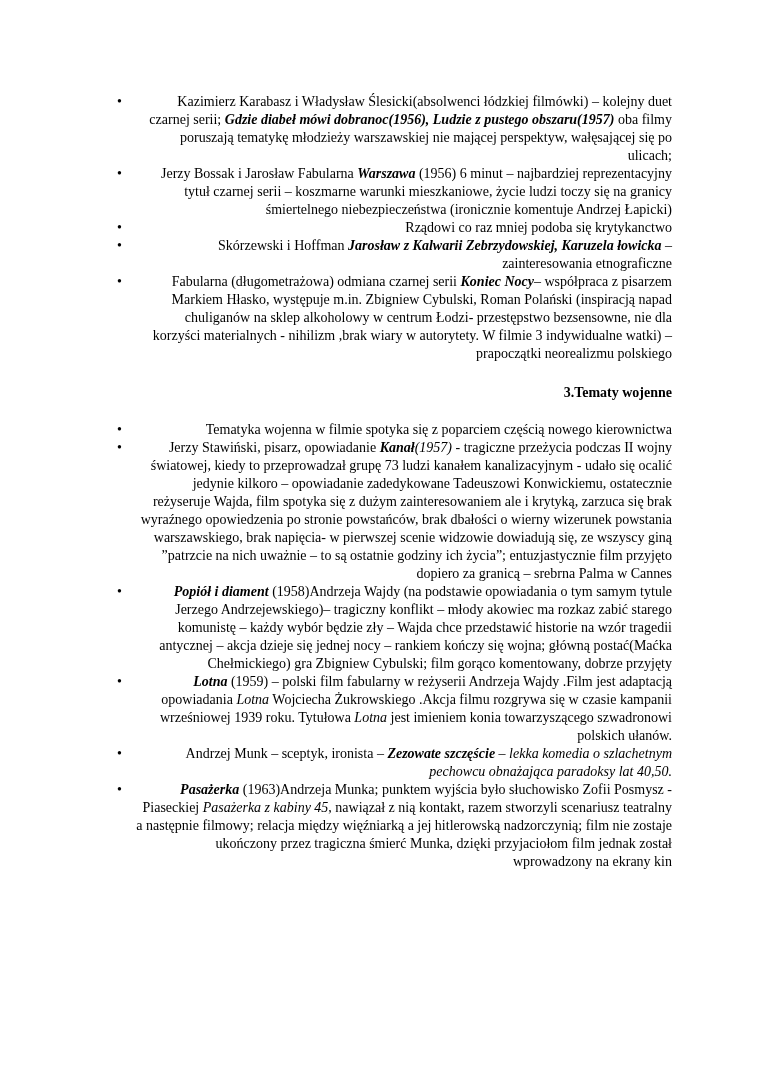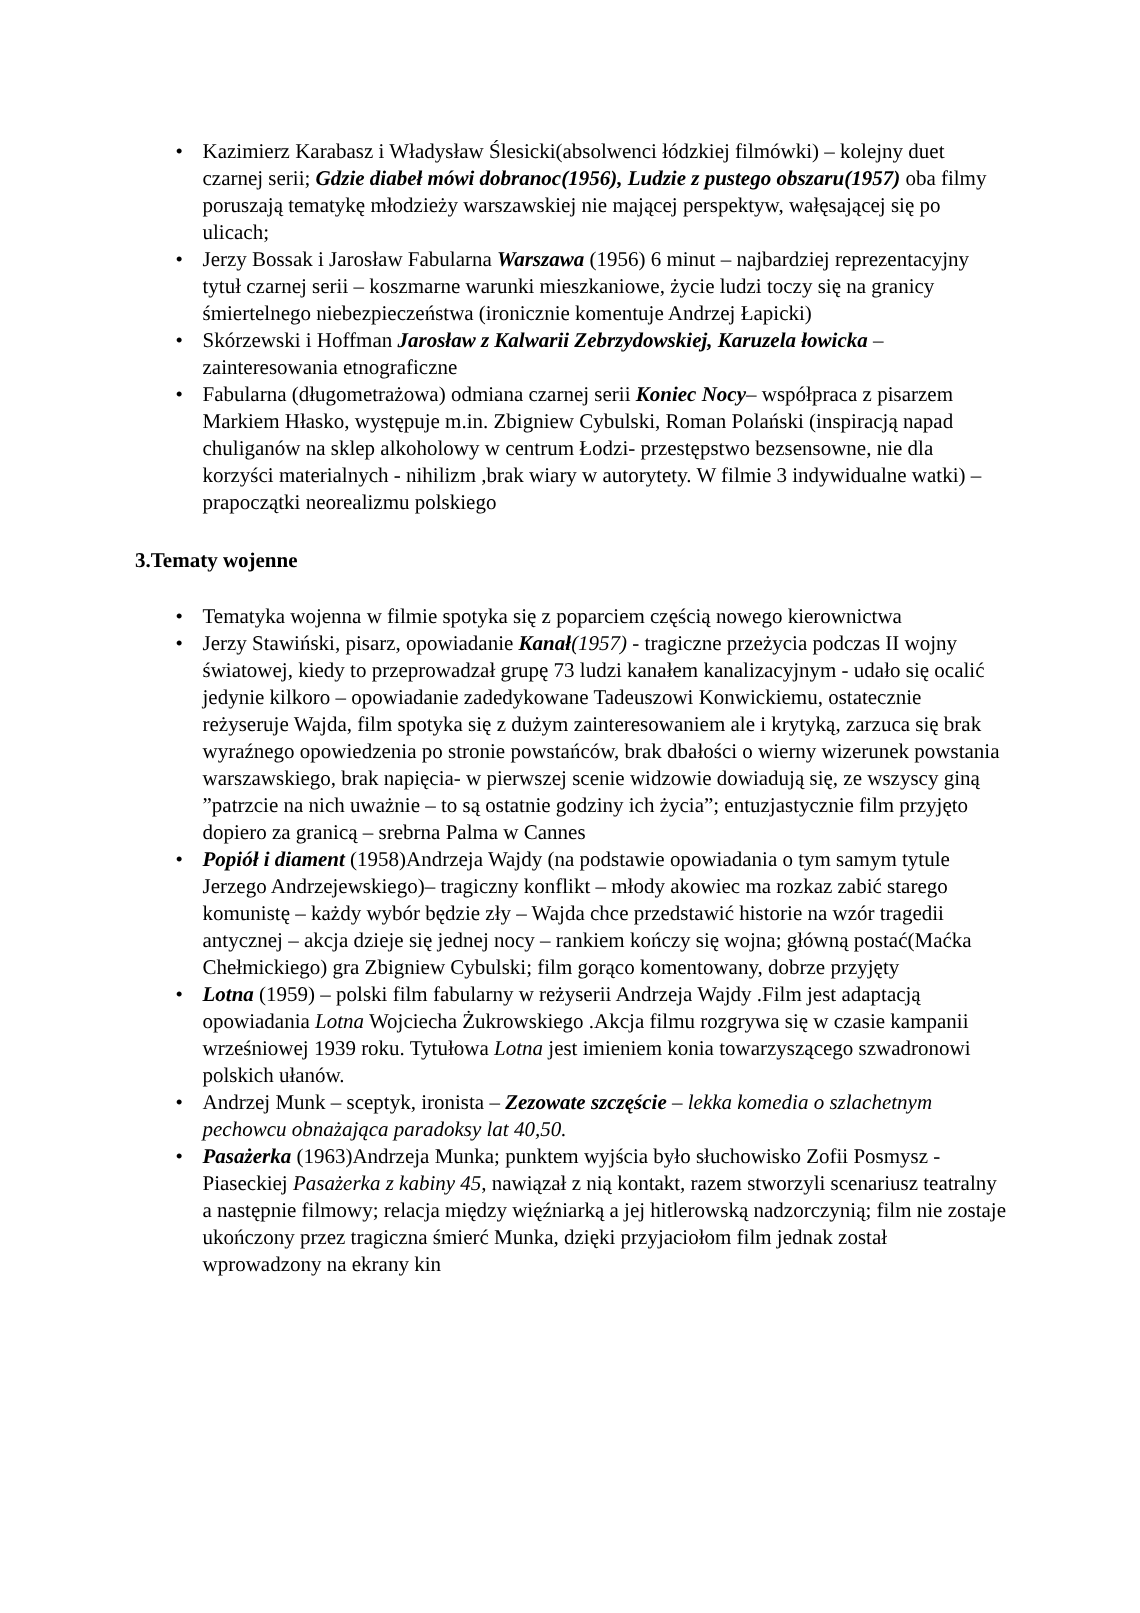--- a/index.html
+++ b/index.html
@@ -12,21 +12,21 @@
     width: 760px;
     height: 1075px;
     box-sizing: border-box;
     background: #ffffff;
     color: #000000;
     font-family: "Liberation Serif", serif;
     font-size: 14px;
     line-height: 18px;
     padding: 93px 88px 0 90px;
     overflow: hidden;
-    text-align: left;
+    text-align: right;
   }
   ul.bullets {
     list-style: none;
     margin: 0;
     padding: 0;
   }
   ul.bullets li {
     position: relative;
     padding-left: 45px;
   }
@@ -49,20 +49,21 @@
   .s-i  { font-style: italic; }
   .s-bi { font-weight: bold; font-style: italic; }
 </style>
 </head>
 <body>
 
 <div class="page">
   <ul class="bullets">
       <li><span class="s-r">Kazimierz Karabasz i Władysław Ślesicki(absolwenci łódzkiej filmówki) – kolejny duet czarnej serii; </span><span class="s-bi">Gdzie diabeł mówi dobranoc(1956), Ludzie z pustego obszaru(1957)</span><span class="s-r"> oba filmy poruszają tematykę młodzieży warszawskiej nie mającej perspektyw, wałęsającej się po ulicach;</span></li>
       <li><span class="s-r">Jerzy Bossak i Jarosław Fabularna </span><span class="s-bi">Warszawa</span><span class="s-r"> (1956) 6 minut – najbardziej reprezentacyjny tytuł czarnej serii – koszmarne warunki mieszkaniowe, życie ludzi toczy się na granicy śmiertelnego niebezpieczeństwa (ironicznie komentuje Andrzej Łapicki)</span></li>
+      <li><span class="s-r">Rządowi co raz mniej podoba się krytykanctwo</span></li>
       <li><span class="s-r">Skórzewski i Hoffman </span><span class="s-bi">Jarosław z Kalwarii Zebrzydowskiej, Karuzela łowicka</span><span class="s-r"> – zainteresowania etnograficzne</span></li>
       <li><span class="s-r">Fabularna (długometrażowa) odmiana czarnej serii </span><span class="s-bi">Koniec Nocy</span><span class="s-r">– współpraca z pisarzem Markiem Hłasko, występuje m.in. Zbigniew Cybulski, Roman Polański (inspiracją napad chuliganów na sklep alkoholowy w centrum Łodzi- przestępstwo bezsensowne, nie dla korzyści materialnych - nihilizm ,brak wiary w autorytety. W filmie 3 indywidualne watki) – prapoczątki neorealizmu polskiego</span></li>
     </ul>
 
   <h2 class="heading">3.Tematy wojenne</h2>
 
   <ul class="bullets">
       <li><span class="s-r">Tematyka wojenna w filmie spotyka się z poparciem częścią nowego kierownictwa</span></li>
       <li><span class="s-r">Jerzy Stawiński, pisarz, opowiadanie </span><span class="s-bi">Kanał</span><span class="s-i">(1957)</span><span class="s-r"> - tragiczne przeżycia podczas II wojny światowej, kiedy to przeprowadzał grupę 73 ludzi kanałem kanalizacyjnym - udało się ocalić jedynie kilkoro – opowiadanie zadedykowane Tadeuszowi Konwickiemu, ostatecznie reżyseruje Wajda,  film spotyka się z dużym zainteresowaniem ale i krytyką, zarzuca się brak wyraźnego opowiedzenia po stronie powstańców, brak dbałości o wierny wizerunek powstania warszawskiego, brak napięcia- w pierwszej scenie widzowie dowiadują się, ze wszyscy giną ”patrzcie na nich uważnie – to są ostatnie godziny ich życia”; entuzjastycznie film przyjęto dopiero za granicą – srebrna Palma w Cannes</span></li>
       <li><span class="s-bi">Popiół i diament</span><span class="s-r"> (1958)Andrzeja Wajdy (na podstawie opowiadania o tym samym tytule Jerzego Andrzejewskiego)– tragiczny konflikt – młody akowiec ma rozkaz zabić starego komunistę – każdy wybór będzie zły – Wajda chce przedstawić historie na wzór tragedii antycznej – akcja dzieje się jednej nocy – rankiem kończy się wojna; główną postać(Maćka Chełmickiego) gra Zbigniew Cybulski; film gorąco komentowany, dobrze przyjęty</span></li>

